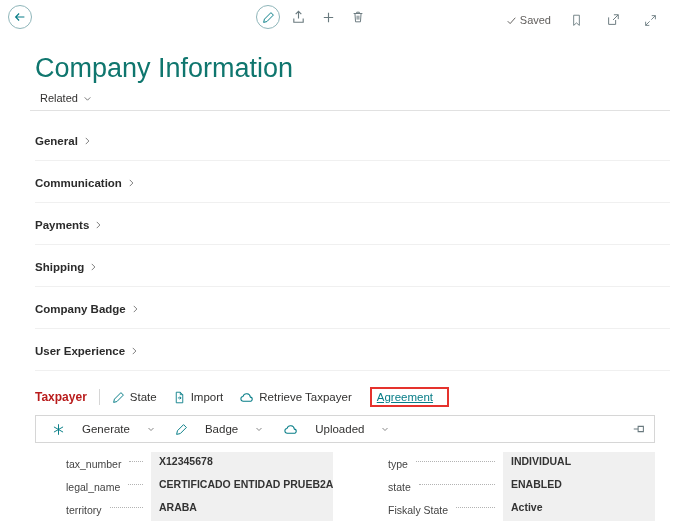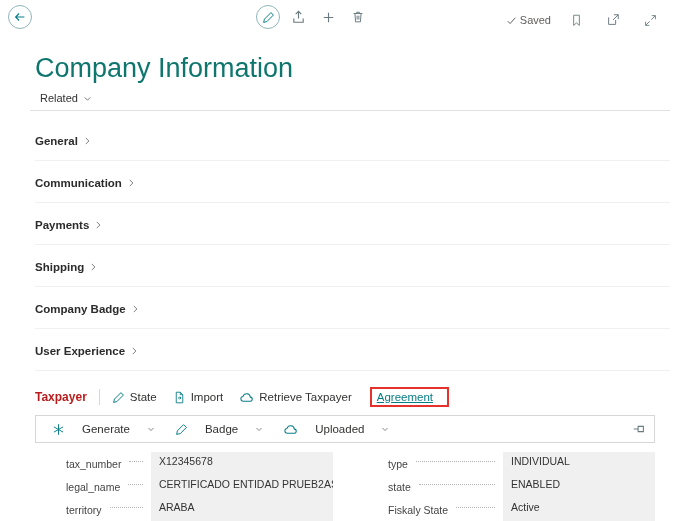--- a/index.html
+++ b/index.html
@@ -69,21 +69,21 @@
   
   .fields { display:flex; gap:24px; margin-top:12px; }
   .fcol { display:flex; flex-direction:column; gap:5px;margin-left:31px; }
   .fcol.left  { width:298px; }
   .fcol.right { width:298px; }
   .frow { display:flex; align-items:center; height:18px; }
   .flabel { color:#444; font-size:10.5px; white-space:nowrap; }
   .leader { flex:1; border-bottom:1px dotted #b3b3b3; margin:0 8px 5px 8px; min-width:12px; }
   .fvalue {
     background:#f0f0f0; height:24px; line-height:18px;
-    padding:0 8px; font-size:10.5px; color:#333; white-space:nowrap; overflow:hidden;
+    padding:0 8px; font-size:10.5px; color:#333; white-space:nowrap; overflow:hidden;font-weight:bold;
   }
   .fcol.left  .fvalue { width:182px; }
   .fcol.right .fvalue { width:152px; }
 </style>
 </head>
 <body>
 
 <div class="topbar">
   <button class="iconbtn circle back-btn">
     <span>

